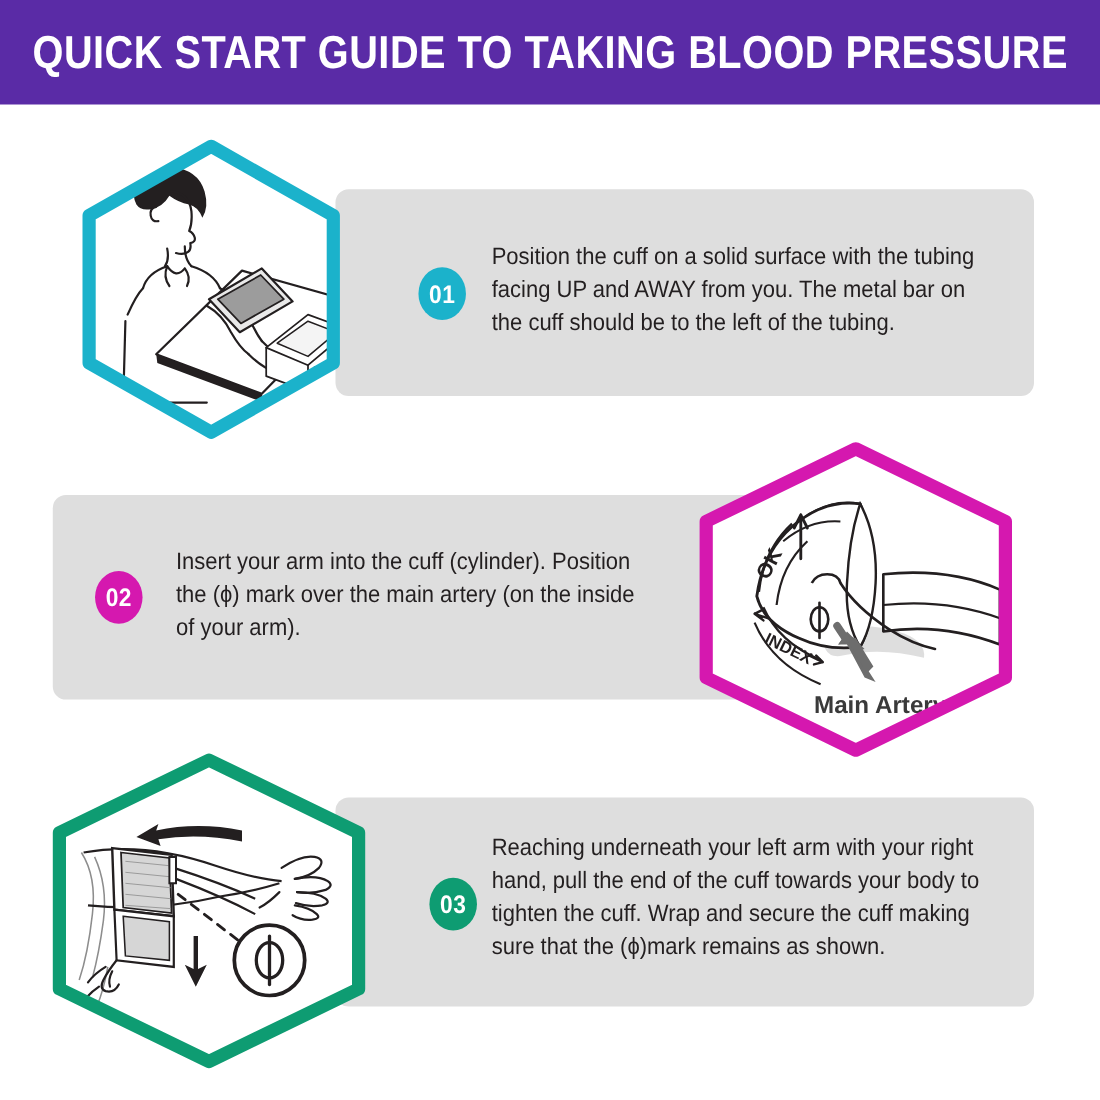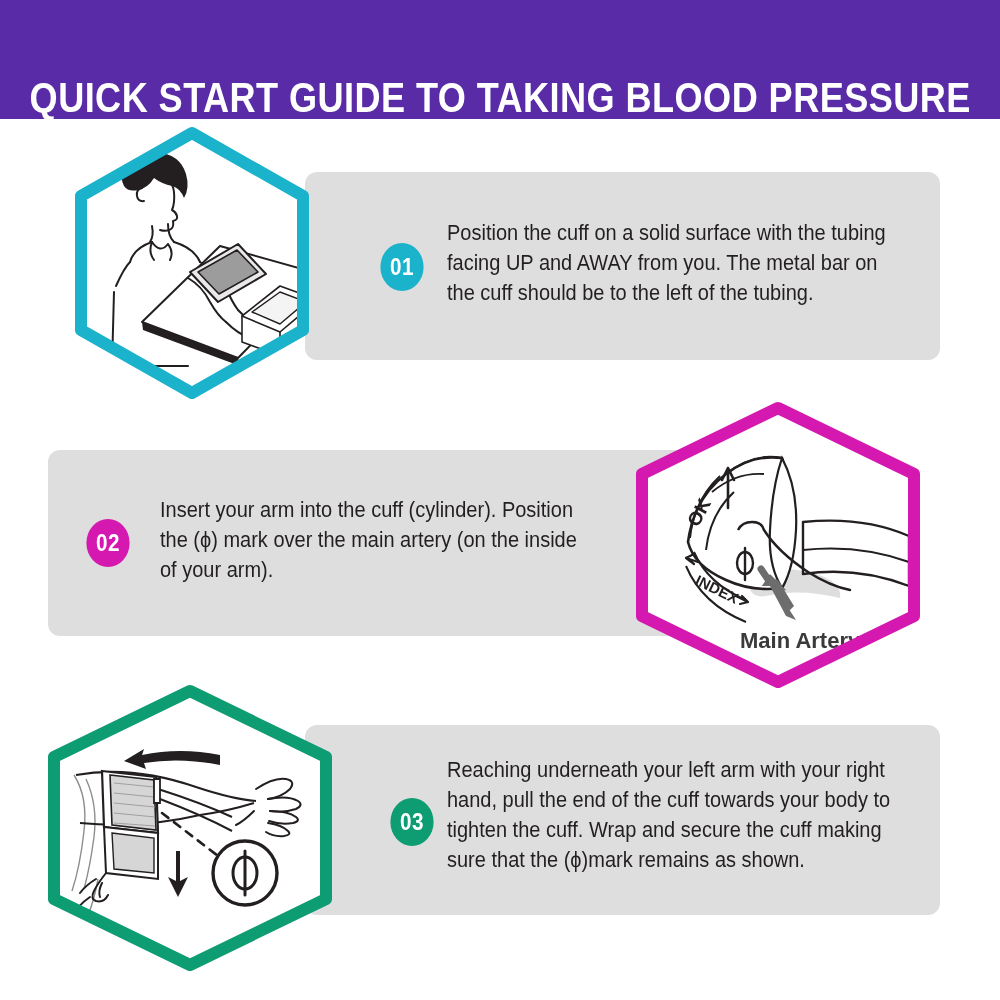--- a/index.html
+++ b/index.html
@@ -14,24 +14,24 @@
     overflow: hidden;
     position: relative;
   }
 
   
   .header-banner {
     position: absolute;
     left: 0;
     top: 0;
     width: 1000px;
-    height: 119px;
+    height: 95px;
     background: #5A2BA6;
     display: flex;
-    align-items: flex-end;
+    align-items: center;
     justify-content: center;
   }
   .header-title {
     color: #ffffff;
     font-family: "Liberation Sans Narrow", "Liberation Sans", sans-serif;
     font-size: 42px;
     font-weight: bold;
     letter-spacing: 0.5px;
     transform: scaleX(0.86);
     transform-origin: center center;

